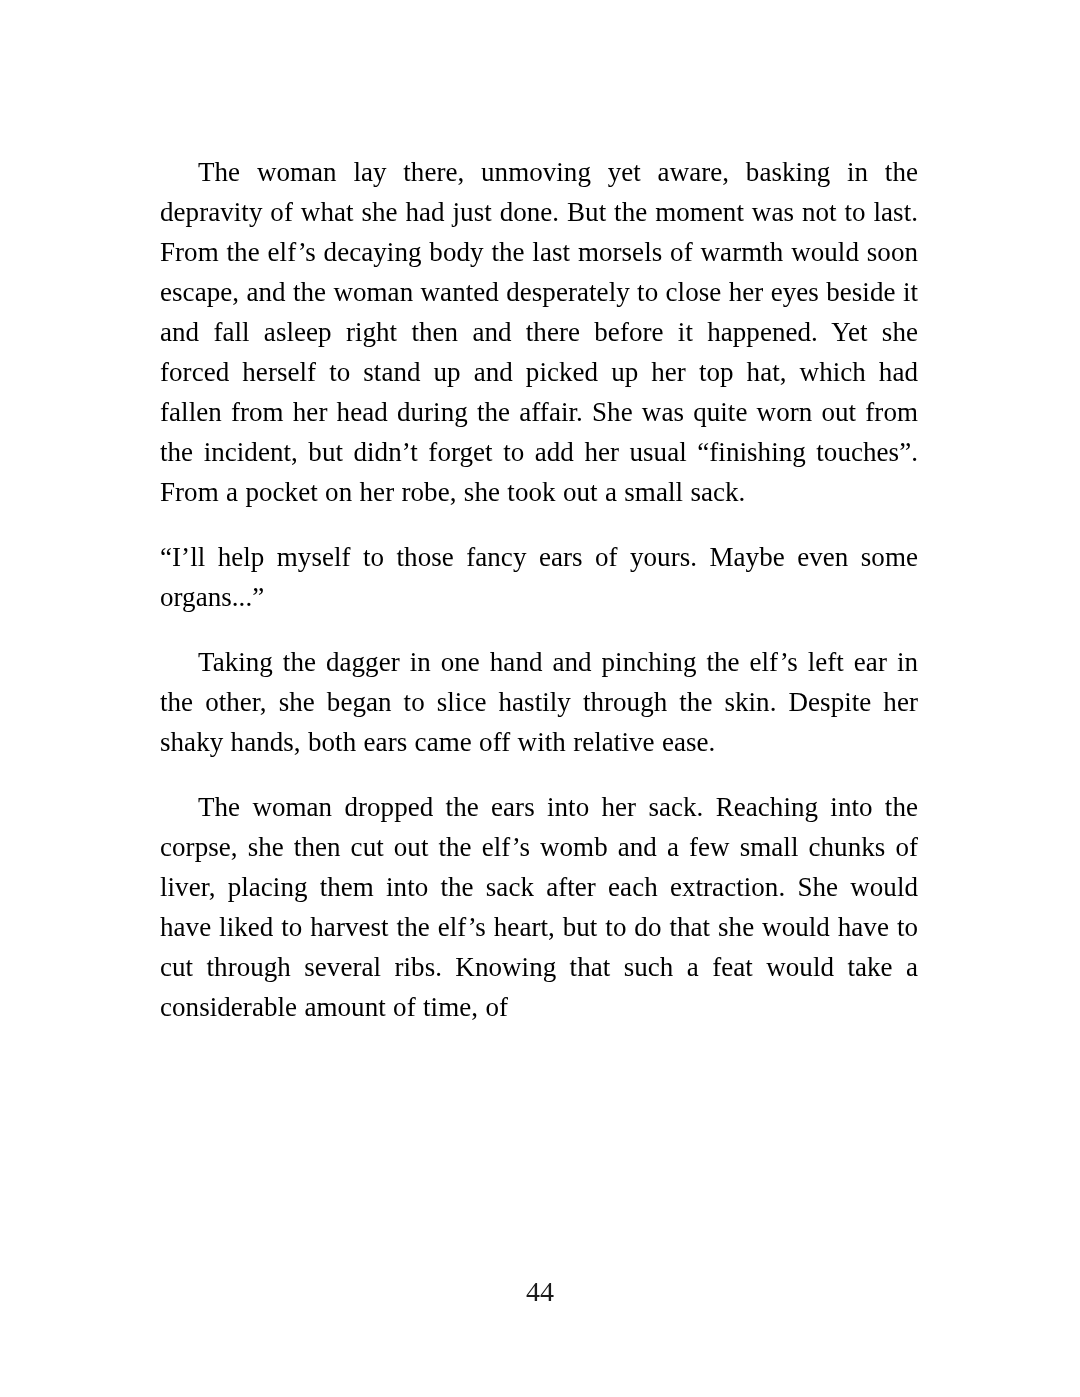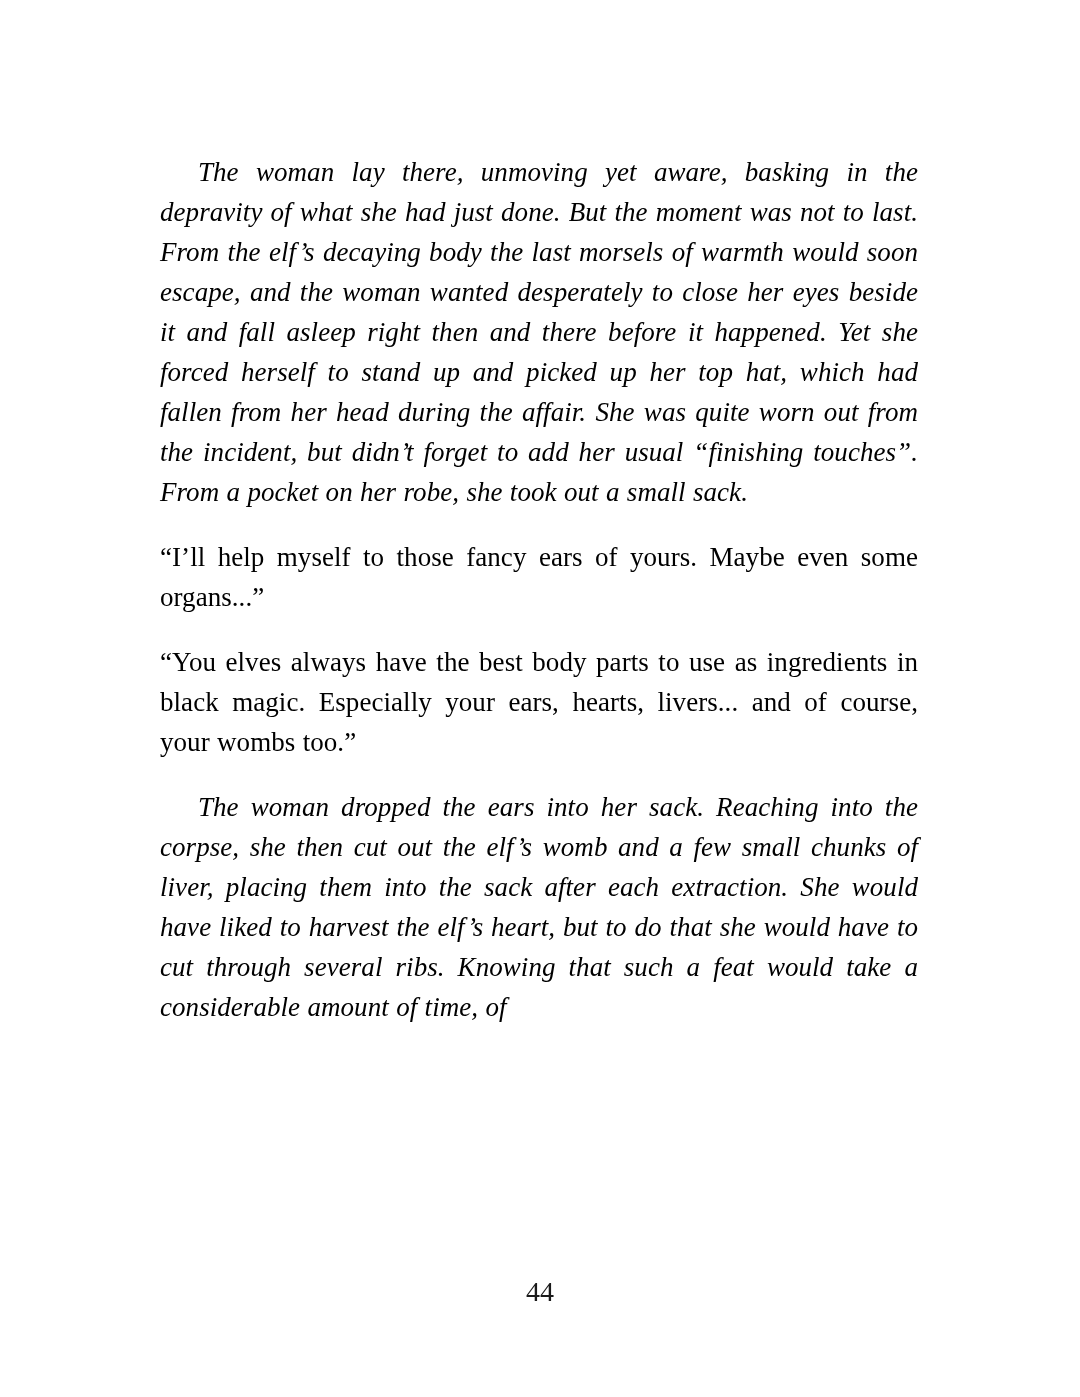--- a/index.html
+++ b/index.html
@@ -44,21 +44,20 @@
     letter-spacing: 0.002em;
   }
 
   
   .para + .para {
     margin-top: 25px;
   }
 
   .para.indented {
     text-indent: 38px;
-    font-style: italic;
   }
 
   .para.flush {
     text-indent: 0;
   }
 
   .page-number {
     position: absolute;
     left: 0;
     right: 0;
@@ -74,22 +73,22 @@
 <body>
 
 <div class="page">
 
   <div class="text-block">
 
     <p class="para indented">The woman lay there, unmoving yet aware, basking in the depravity of what she had just done. But the moment was not to last. From the elf’s decaying body the last morsels of warmth would soon escape, and the woman wanted desperately to close her eyes beside it and fall asleep right then and there before it happened. Yet she forced herself to stand up and picked up her top hat, which had fallen from her head during the affair. She was quite worn out from the incident, but didn’t forget to add her usual “finishing touches”. From a pocket on her robe, she took out a small sack.</p>
 
     <p class="para flush">“I’ll help myself to those fancy ears of yours. Maybe even some organs...”</p>
 
+    <p class="para indented">Taking the dagger in one hand and pinching the elf’s left ear in the other, she began to slice hastily through the skin. Despite her shaky hands, both ears came off with relative ease.</p>
 
-    <p class="para flush">“You elves always have the best body parts to use as ingredients in black magic. Especially your ears, hearts, livers... and of course, your wombs too.”</p>
 
     <p class="para indented">The woman dropped the ears into her sack. Reaching into the corpse, she then cut out the elf’s womb and a few small chunks of liver, placing them into the sack after each extraction. She would have liked to harvest the elf’s heart, but to do that she would have to cut through several ribs. Knowing that such a feat would take a considerable amount of time, of</p>
 
   </div>
 
   <div class="page-number">44</div>
 
 </div>
 
 </body></html>

